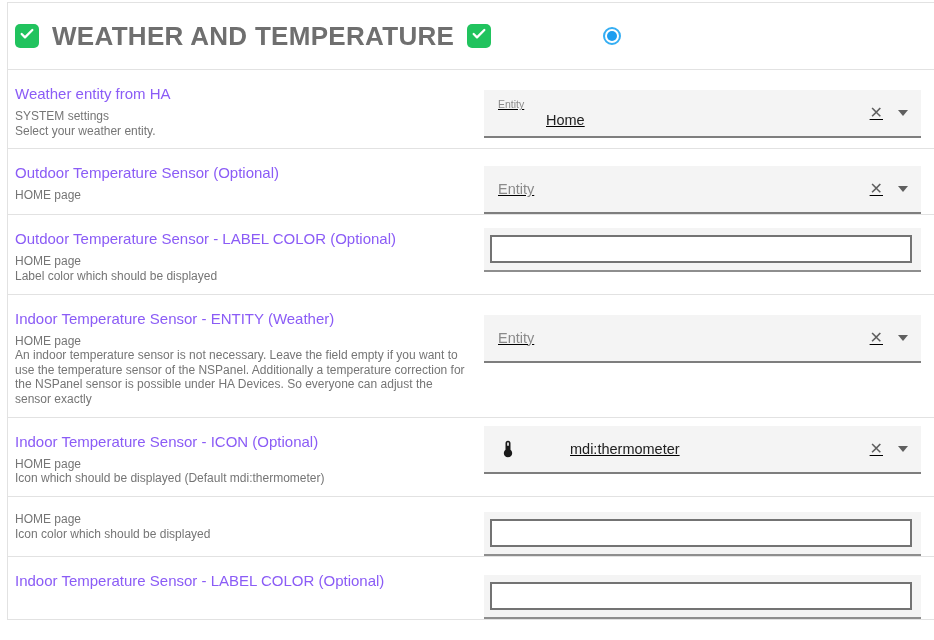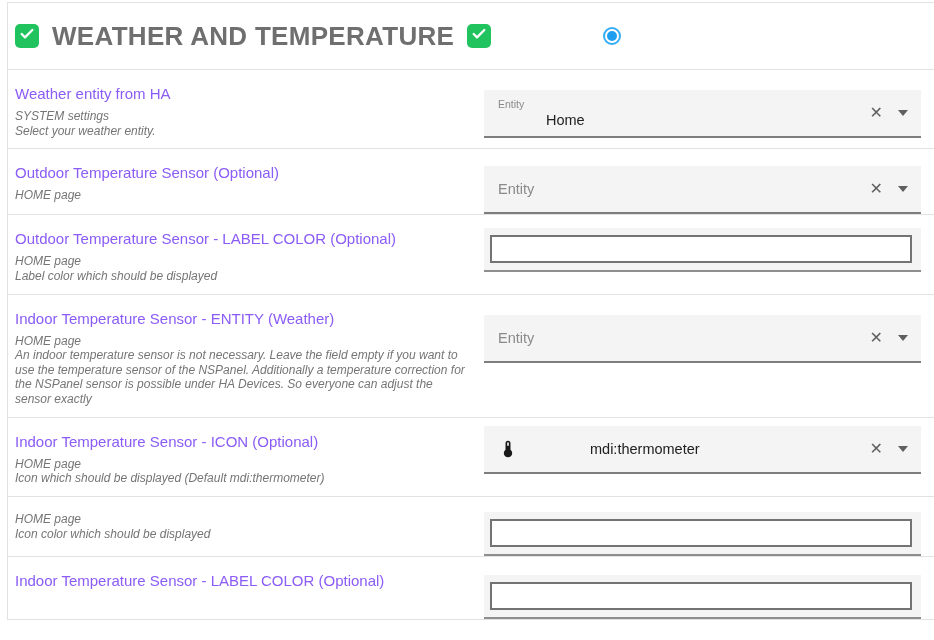--- a/index.html
+++ b/index.html
@@ -14,39 +14,39 @@
     display: flex; align-items: center; justify-content: center; flex: 0 0 auto; cursor: pointer; }
   .header-title { font-size: 26px; font-weight: 700; color: #6f6f6f;
     letter-spacing: 0.3px; margin: 0 13px; white-space: nowrap; }
   .radio { width: 18px; height: 18px; border-radius: 50%; border: 2px solid #35aef3;
     margin-left: 112px; display: flex; align-items: center; justify-content: center; cursor: pointer; }
   .radio-dot { width: 10px; height: 10px; border-radius: 50%; background: #1d9ef0; }
   
   .row { display: flex; border-bottom: 1px solid #e2e2e2; }
   .left { width: 476px; padding: 15px 14px 10px 7px; }
   .setting-title { font-size: 15px; color: #8b5cf6; margin-bottom: 7px; }
-  .context, .desc { font-style: italic; font-size: 12px; color: #757575; line-height: 1.22; }
-  .right { width: 437px; flex: 0 0 auto; }
+  .context, .desc { font-size: 12px; color: #757575; line-height: 1.22; }
+  .right { width: 437px; flex: 0 0 auto; text-decoration: underline; }
   
   .row.r0 .field { margin-top: 20px; }
   .row.r1 .field { margin-top: 17px; }
   .row.r2 .field { margin-top: 13px; }
   .row.r3 .field { margin-top: 20px; }
   .row.r4 .field { margin-top: 8px;  }
   .row.r5 .field { margin-top: 15px; }
   .row.r6 .field { margin-top: 18px; }
   
   .select { width: 437px; height: 48px; background: #f4f4f4;
     border-bottom: 2px solid #7e7e7e; display: flex; align-items: center;
     padding: 0 13px 0 14px; cursor: pointer; }
   .sel-text { flex: 1 1 auto; overflow: hidden; }
   .sel-label { font-size: 10.5px; color: #8a8a8a; margin-bottom: 2px; }
   .sel-value { font-size: 14.5px; color: #212121; margin-left: 48px; }
   .sel-placeholder { font-size: 14.5px; color: #8a8a8a; }
-  .sel-value-row { display: flex; align-items: center; gap: 24px; text-align: right; }
+  .sel-value-row { display: flex; align-items: center; gap: 4px; text-align: right; }
   .sel-icons { display: flex; align-items: center; gap: 15px; flex: 0 0 auto; }
   .x-icon { font-size: 16px; color: #5f5f5f; line-height: 1; cursor: pointer; }
   .caret { width: 0; height: 0; border-left: 5px solid transparent;
     border-right: 5px solid transparent; border-top: 6px solid #5f5f5f; cursor: pointer; }
   
   .inputwrap { width: 437px; height: 44px; background: #f4f4f4;
     border-bottom: 2px solid #8e8e8e; padding: 7px 9px 0 6px; }
   .text-input { width: 100%; height: 28px; border: 2px solid #737373;
     background: #fff; font-size: 14px; padding: 0 6px; outline: none; border-radius: 0; }
   .thermo { width: 20px; height: 20px; flex: 0 0 auto; }

